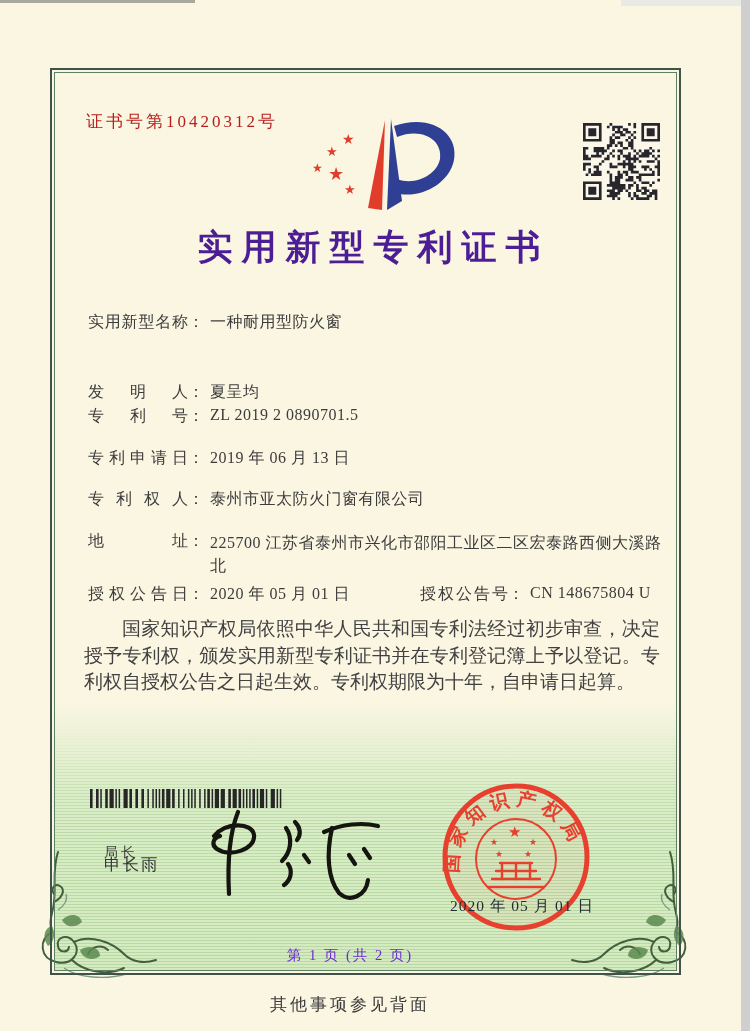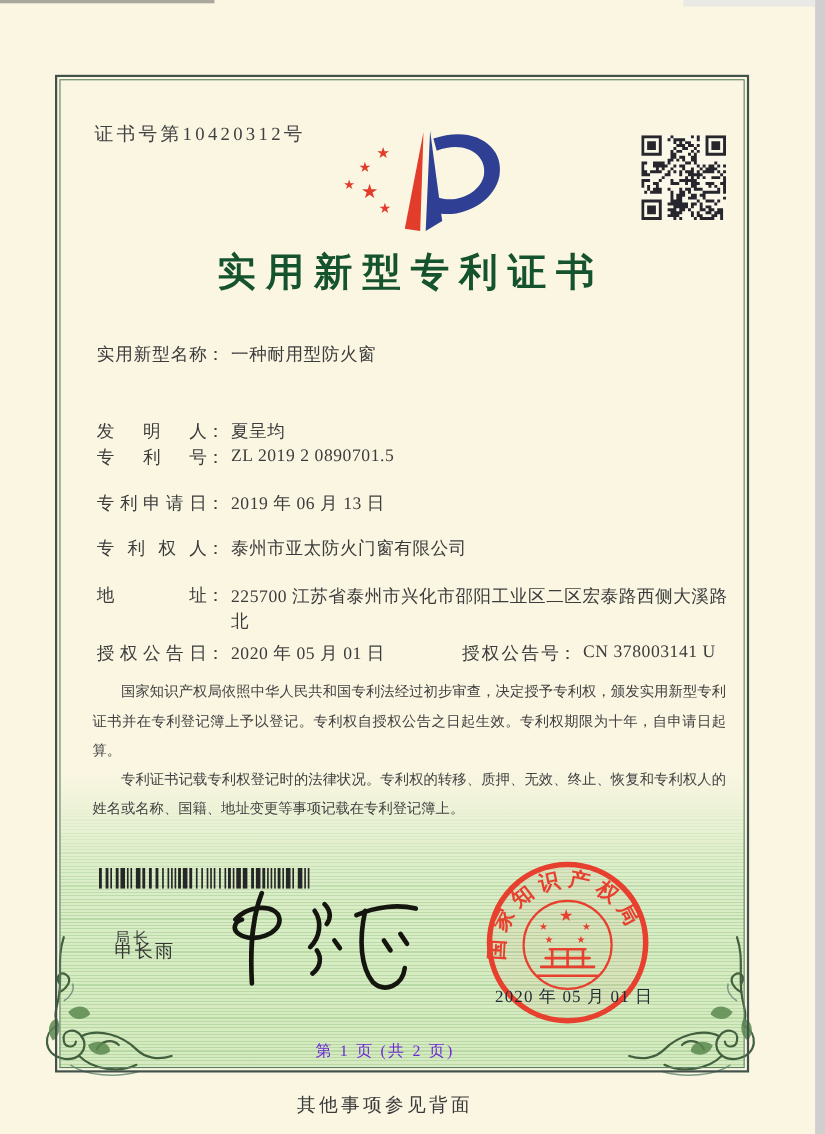--- a/index.html
+++ b/index.html
@@ -18,32 +18,32 @@
   .outer-frame{left:50px;top:68px;width:627px;height:903px;border:2.5px solid #41524a;z-index:6;pointer-events:none;}
   .inner-frame{position:absolute;inset:2px;border:1.5px solid #5d8062;}
   
   .green-band{left:54px;top:700px;width:623px;height:271px;z-index:1;
     background:linear-gradient(180deg, rgba(216,236,198,0) 0%, rgba(216,236,198,.45) 16%, rgba(216,236,198,.9) 34%, #d8ecc5 55%, #d5eac0 100%);}
   .band-lines{position:absolute;inset:0;
     background:repeating-linear-gradient(180deg, rgba(130,185,110,.35) 0 1px, rgba(255,255,255,0) 1px 3px);
     -webkit-mask-image:linear-gradient(180deg, transparent 0 10%, #000 45%);
     mask-image:linear-gradient(180deg, transparent 0 10%, #000 45%);}
   
-  .cert-no{left:86px;top:110px;font-size:17px;letter-spacing:3px;color:#404040;z-index:3;}
+  .cert-no{left:86px;top:110px;font-size:17px;letter-spacing:3px;color:#b91c1c;z-index:3;}
   .title{left:50px;top:224px;width:647px;text-align:center;font-size:35px;font-weight:600;
-    letter-spacing:9px;color:#14532d;z-index:3;}
+    letter-spacing:9px;color:#4c1d95;z-index:3;}
   .row{left:88px;z-index:3;font-size:16px;color:#3c3c3c;white-space:nowrap;}
   .flabel{display:inline-block;width:100px;text-align:justify;text-align-last:justify;vertical-align:top;}
   .colon{display:inline-block;margin:0 2px 0 0;vertical-align:top;}
   .fvalue{display:inline-block;vertical-align:top;letter-spacing:.5px;}
   .row.wrap{white-space:normal;}
   .row.wrap .fvalue{width:452px;line-height:23px;}
   .pair2{display:inline-block;margin-left:66px;}
   .pair2 .flabel{width:88px;}
-  .body-text{left:84px;top:616px;width:576px;z-index:3;font-size:13px;line-height:26.5px;
+  .body-text{left:84px;top:616px;width:576px;z-index:3;font-size:19px;line-height:26.5px;
     text-align:justify;color:#414141;}
   .body-text p{margin:0;text-indent:2em;}
   
   .barcode{left:90px;top:789px;width:192px;height:19px;z-index:3;}
   
   .signer-title{left:104px;top:844px;font-size:14px;letter-spacing:3px;z-index:3;color:#404040;}
   .signer-name{left:104px;top:854px;font-size:16.5px;letter-spacing:2px;z-index:3;color:#333;}
   .signature{left:198px;top:800px;width:210px;height:110px;z-index:3;}
   
   .seal{left:438px;top:779px;width:156px;height:156px;z-index:4;}
@@ -162,27 +162,26 @@
 </div>
 <div class="abs row wrap" style="top:531px">
   <span class="flabel">地址</span><span class="colon">：</span>
   <span class="fvalue">225700 江苏省泰州市兴化市邵阳工业区二区宏泰路西侧大溪路北</span>
 </div>
 <div class="abs row" style="top:584px">
   <span class="flabel">授权公告日</span><span class="colon">：</span>
   <span class="fvalue">2020 年 05 月 01 日</span>
   <span class="pair2">
     <span class="flabel">授权公告号</span><span class="colon">：</span>
-    <span class="fvalue">CN 378003141 U</span>
+    <span class="fvalue">CN 148675804 U</span>
   </span>
 </div>
 
 <div class="abs body-text">
   <p>国家知识产权局依照中华人民共和国专利法经过初步审查，决定授予专利权，颁发实用新型专利证书并在专利登记簿上予以登记。专利权自授权公告之日起生效。专利权期限为十年，自申请日起算。</p>
-  <p>专利证书记载专利权登记时的法律状况。专利权的转移、质押、无效、终止、恢复和专利权人的姓名或名称、国籍、地址变更等事项记载在专利登记簿上。</p>
 </div>
 
 <svg class="abs barcode" viewBox="0 0 192 19" preserveAspectRatio="none">
   <path id="barcode-bars" fill="#262626" d="M0.0 0h2.6v19h-2.6zM6.0 0h2.6v19h-2.6zM10.3 0h1.5v19h-1.5zM15.2 0h2.6v19h-2.6zM19.5 0h4.2v19h-4.2zM25.4 0h1.5v19h-1.5zM28.6 0h1.5v19h-1.5zM33.5 0h4.2v19h-4.2zM39.4 0h2.6v19h-2.6zM45.4 0h2.6v19h-2.6zM51.4 0h2.6v19h-2.6zM57.4 0h1.5v19h-1.5zM62.3 0h1.5v19h-1.5zM65.5 0h1.5v19h-1.5zM68.7 0h1.5v19h-1.5zM71.9 0h2.6v19h-2.6zM76.2 0h4.2v19h-4.2zM82.1 0h2.6v19h-2.6zM88.1 0h1.5v19h-1.5zM93.0 0h1.5v19h-1.5zM97.9 0h1.5v19h-1.5zM101.1 0h1.5v19h-1.5zM104.3 0h1.5v19h-1.5zM109.2 0h1.5v19h-1.5zM114.1 0h1.5v19h-1.5zM117.3 0h2.6v19h-2.6zM121.6 0h1.5v19h-1.5zM124.8 0h4.2v19h-4.2zM130.7 0h4.2v19h-4.2zM138.3 0h2.6v19h-2.6zM142.6 0h4.2v19h-4.2zM148.5 0h2.6v19h-2.6zM152.8 0h1.5v19h-1.5zM156.0 0h1.5v19h-1.5zM159.2 0h1.5v19h-1.5zM162.4 0h2.6v19h-2.6zM166.7 0h1.5v19h-1.5zM169.9 0h4.2v19h-4.2zM175.8 0h1.5v19h-1.5zM180.7 0h4.2v19h-4.2zM186.6 0h1.5v19h-1.5zM189.8 0h1.5v19h-1.5z"></path>
 </svg>
 
 <div class="abs signer-title">局长</div>
 <div class="abs signer-name">申长雨</div>
 
 <svg class="abs signature" viewBox="0 0 210 110">

